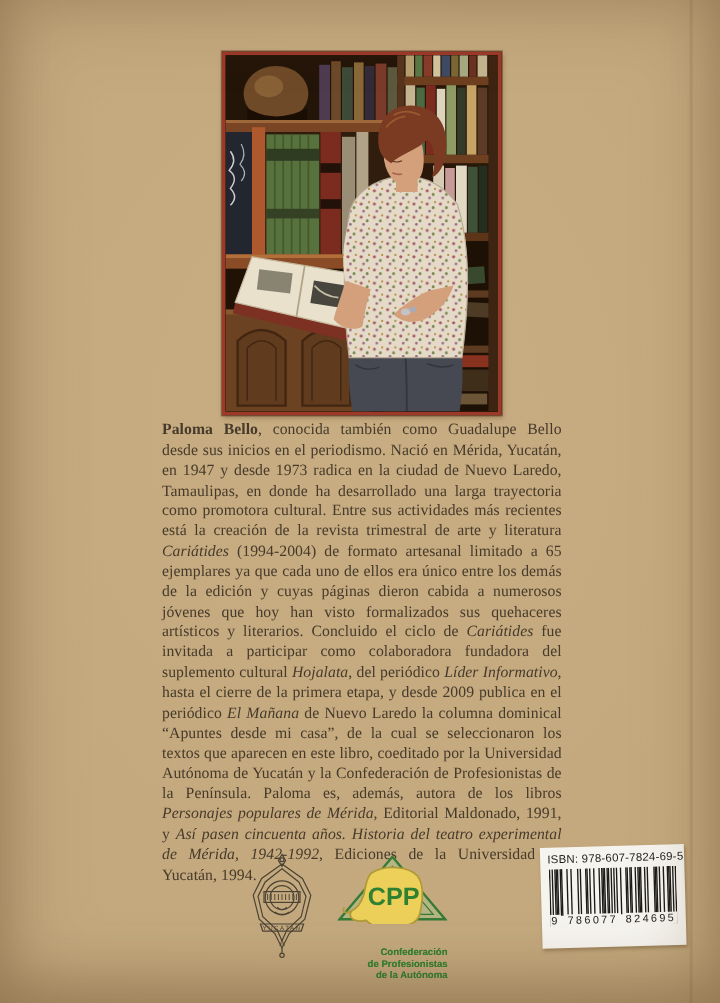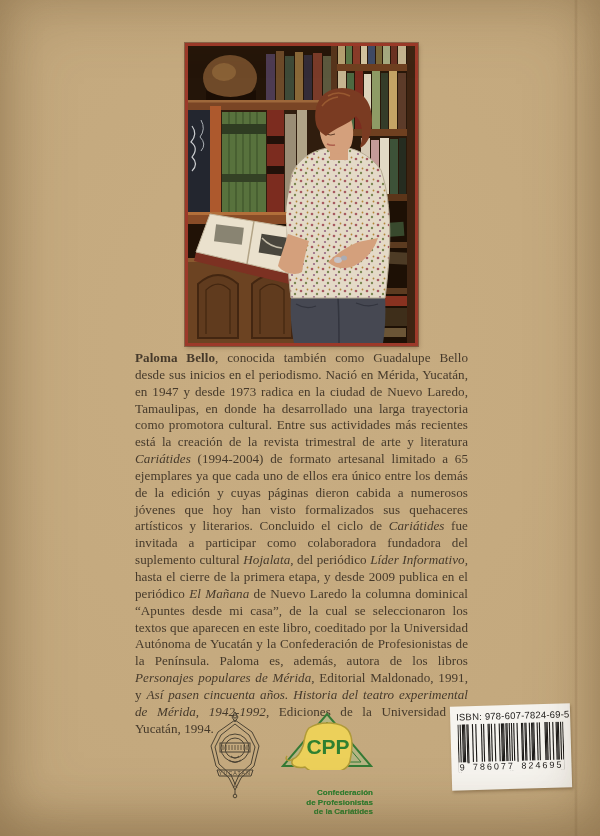--- a/index.html
+++ b/index.html
@@ -243,21 +243,21 @@
     <svg viewBox="0 0 92 60" width="92" height="60" aria-hidden="true">
       <polygon points="2,56 46,4 90,56" fill="#a9bd87" fill-opacity=".55" stroke="#357a35" stroke-width="2"></polygon>
       <polygon points="12,52 46,12 80,52" fill="none" stroke="#357a35" stroke-width="1"></polygon>
       <path d="M28,18 C40,10 60,12 67,20 C73,28 71,42 69,51 C67,60 57,63 48,61 C40,65 30,63 24,57 C15,59 8,55 12,49 C17,47 20,42 22,36 C24,28 24,22 28,18 Z" fill="#ecd05a" stroke="#b09a38" stroke-width="1.5"></path>
       <path d="M12,49 C8,52 3,50 6,46" fill="none" stroke="#b09a38" stroke-width="1.5"></path>
       <text x="47" y="44" text-anchor="middle" font-size="21" font-weight="bold" font-family="Liberation Sans, sans-serif" fill="#2f8030">CPP</text>
     </svg>
     <div class="cpp-lines">
       <div>Confederación</div>
       <div>de Profesionistas</div>
-      <div>de la Cariátides</div>
+      <div>de la Autónoma</div>
     </div>
   </div>
 
   <div class="barcode-label">
     <div class="isbn-line">ISBN: 978-607-7824-69-5</div>
     <div class="bars-wrap">
       <svg id="ean-bars" viewBox="0 0 102.6 48" preserveAspectRatio="none" aria-hidden="true">
           <rect x="0.00" y="0" width="1.08" height="48" fill="#1c1a18"></rect>
           <rect x="2.16" y="0" width="1.08" height="48" fill="#1c1a18"></rect>
           <rect x="4.32" y="0" width="1.08" height="39" fill="#1c1a18"></rect>

